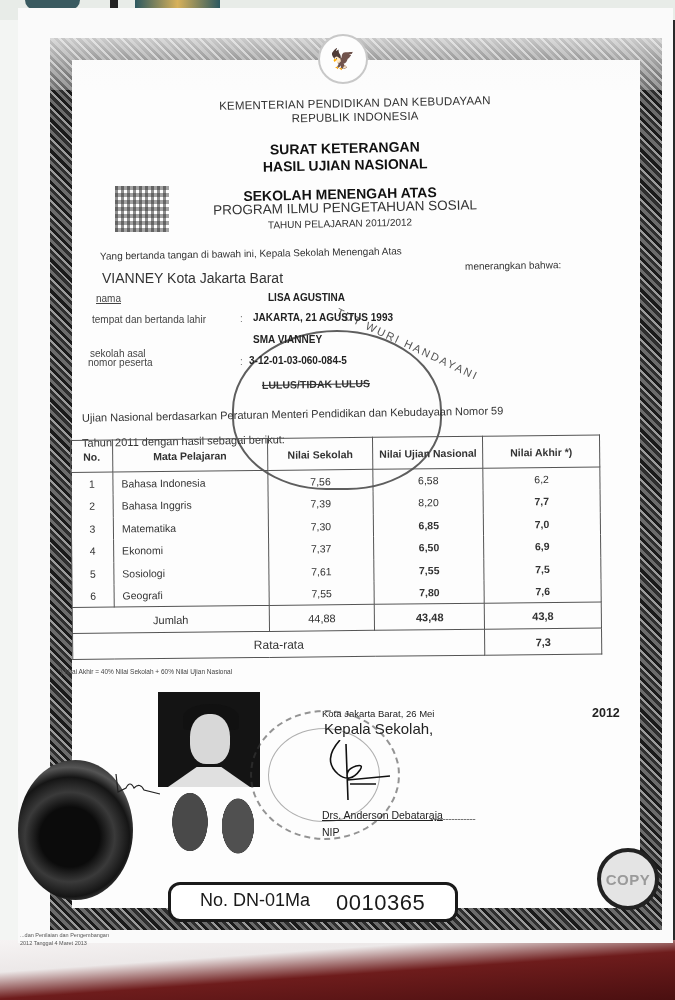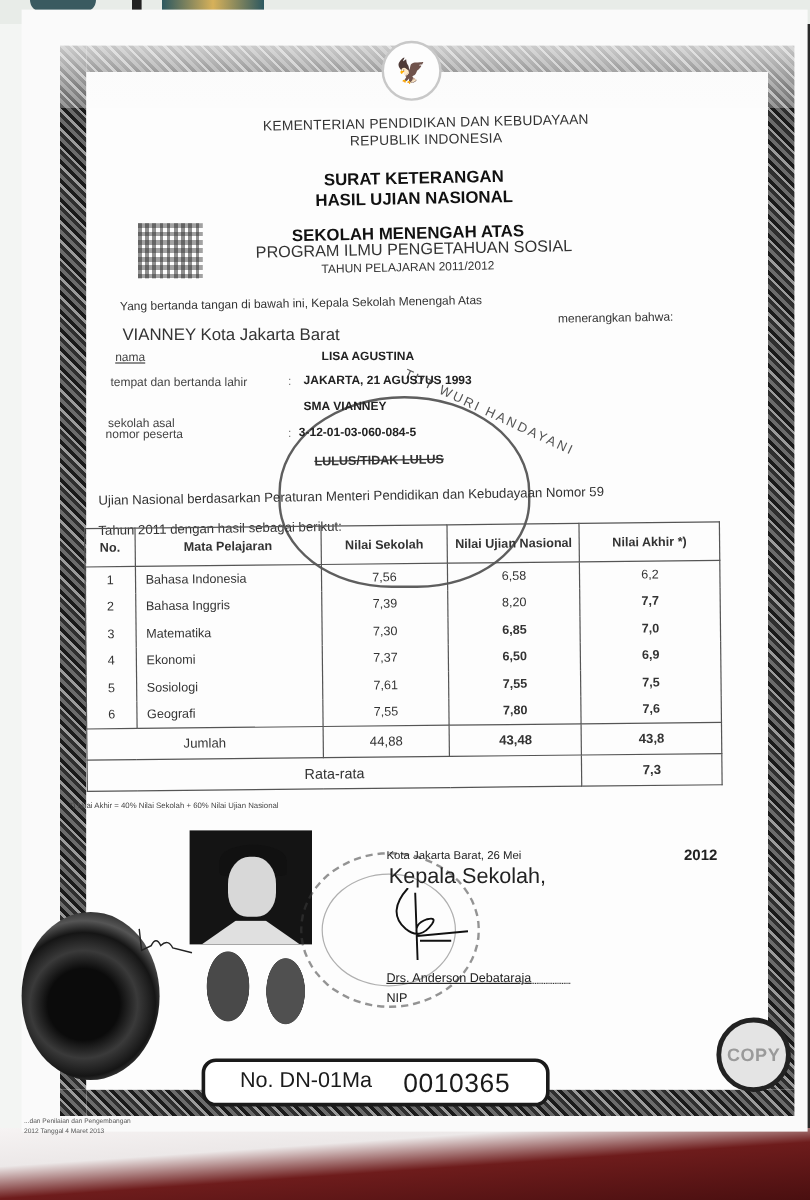--- a/index.html
+++ b/index.html
@@ -79,22 +79,22 @@
   .photo .collar { position: absolute; left: 10px; top: 75px; width: 82px; height: 20px; background: #e0e0e0; clip-path: polygon(0 100%, 35% 0, 65% 0, 100% 100%); }
 
   .thumbs { position: absolute; left: 150px; top: 782px; width: 120px; height: 80px;
     background: radial-gradient(ellipse 22px 36px at 40px 40px, #2a2a2a 80%, transparent 82%),
                 radial-gradient(ellipse 20px 34px at 88px 44px, #333 80%, transparent 82%); opacity: 0.85; }
 
   .school-stamp { position: absolute; left: 250px; top: 710px; width: 150px; height: 130px; border-radius: 50%; border: 2px dashed rgba(60,60,60,0.55); }
   .school-stamp-inner { position: absolute; left: 268px; top: 728px; width: 112px; height: 94px; border-radius: 50%; border: 1px solid rgba(80,80,80,0.45); }
 
   .sig-place { left: 322px; top: 708px; font-size: 9.5px; color: #222; text-align: center; }
-  .sig-year { left: 570px; top: 706px; font-size: 12.5px; font-weight: bold; color: #222; text-align: center; }
-  .sig-title { left: 324px; top: 720px; font-size: 18px; color: #222; }
+  .sig-year { left: 592px; top: 706px; font-size: 12.5px; font-weight: bold; color: #222; text-align: center; }
+  .sig-title { left: 324px; top: 720px; font-size: 15px; color: #222; }
   .sig-name { left: 322px; top: 809px; font-size: 10.5px; color: #222; text-decoration: underline; }
   .sig-dots { left: 430px; top: 812px; font-size: 9px; color: #333; letter-spacing: -1px; }
   .sig-nip { left: 322px; top: 826px; font-size: 10.5px; color: #222; }
   .signature { position: absolute; left: 320px; top: 740px; width: 90px; height: 60px; }
 
   .seal-left { position: absolute; left: 18px; top: 760px; width: 115px; height: 140px; border-radius: 50%;
     background: radial-gradient(circle at 45% 55%, #0b0b0b 30%, #3a3a3a 45%, #151515 60%, #555 70%, #1b1b1b 85%); }
   .sig-small { position: absolute; left: 112px; top: 770px; width: 50px; height: 28px; }
 
   .serial-box { position: absolute; left: 168px; top: 882px; width: 290px; height: 40px; background: #fff; border: 3px solid #1a1a1a; border-radius: 12px; }

